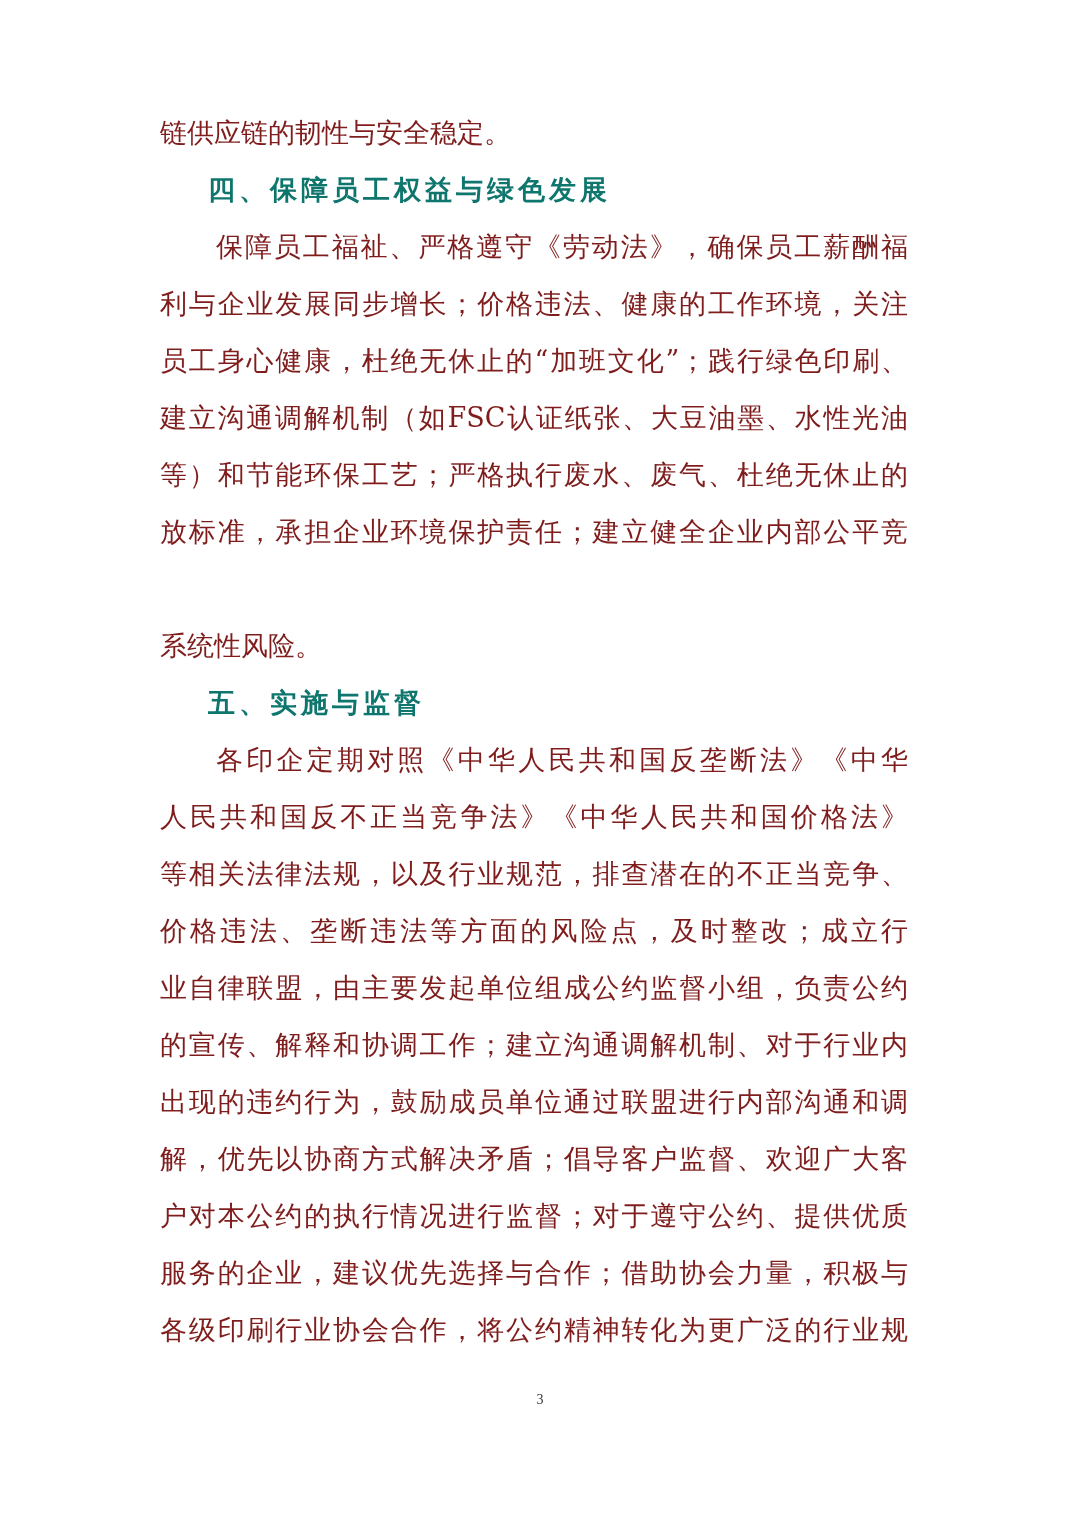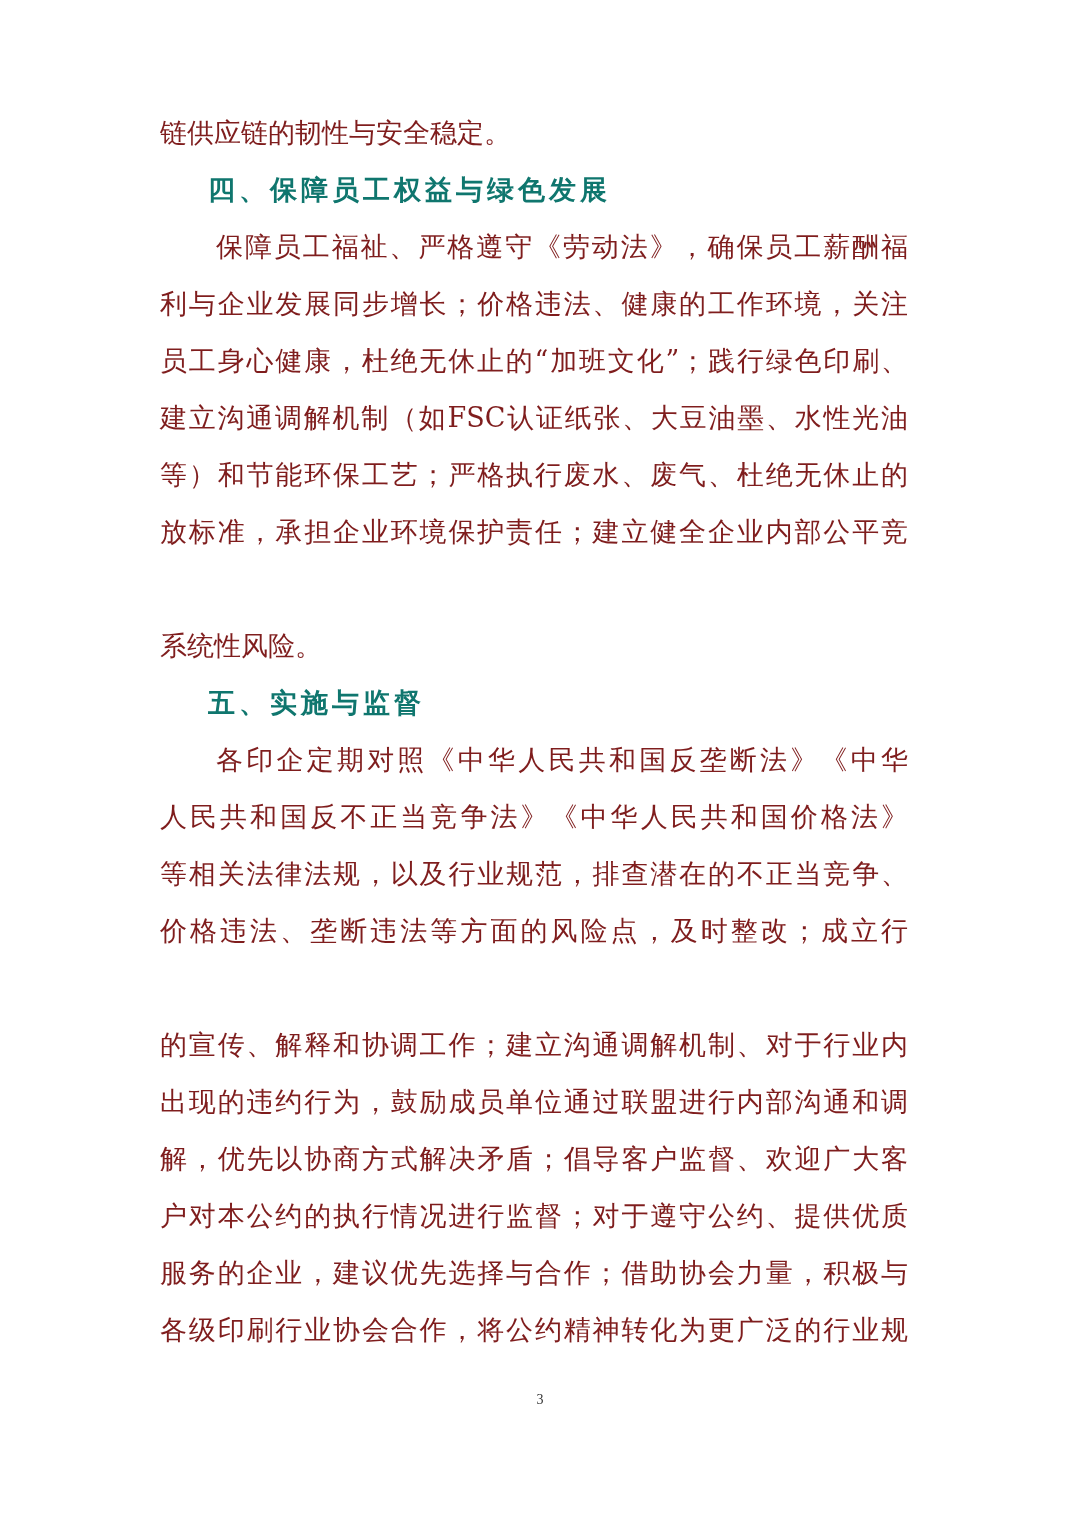--- a/index.html
+++ b/index.html
@@ -68,20 +68,21 @@
   <div class="line" style="top:341px">员工身心健康，杜绝无休止的“加班文化”；践行绿色印刷、</div>
   <div class="line" style="top:398px">建立沟通调解机制（如FSC认证纸张、大豆油墨、水性光油</div>
   <div class="line" style="top:455px">等）和节能环保工艺；严格执行废水、废气、杜绝无休止的</div>
   <div class="line" style="top:512px">放标准，承担企业环境保护责任；建立健全企业内部公平竞</div>
   <div class="line last" style="top:626px">系统性风险。</div>
   <div class="line heading" style="top:683px">五、实施与监督</div>
   <div class="line indent" style="top:740px">各印企定期对照《中华人民共和国反垄断法》《中华</div>
   <div class="line" style="top:797px">人民共和国反不正当竞争法》《中华人民共和国价格法》</div>
   <div class="line" style="top:854px">等相关法律法规，以及行业规范，排查潜在的不正当竞争、</div>
   <div class="line" style="top:911px">价格违法、垄断违法等方面的风险点，及时整改；成立行</div>
+  <div class="line" style="top:968px">业自律联盟，由主要发起单位组成公约监督小组，负责公约</div>
   <div class="line" style="top:1025px">的宣传、解释和协调工作；建立沟通调解机制、对于行业内</div>
   <div class="line" style="top:1082px">出现的违约行为，鼓励成员单位通过联盟进行内部沟通和调</div>
   <div class="line" style="top:1139px">解，优先以协商方式解决矛盾；倡导客户监督、欢迎广大客</div>
   <div class="line" style="top:1196px">户对本公约的执行情况进行监督；对于遵守公约、提供优质</div>
   <div class="line" style="top:1253px">服务的企业，建议优先选择与合作；借助协会力量，积极与</div>
   <div class="line" style="top:1310px">各级印刷行业协会合作，将公约精神转化为更广泛的行业规</div>
 
   <div class="page-number">3</div>
 </div>
 

